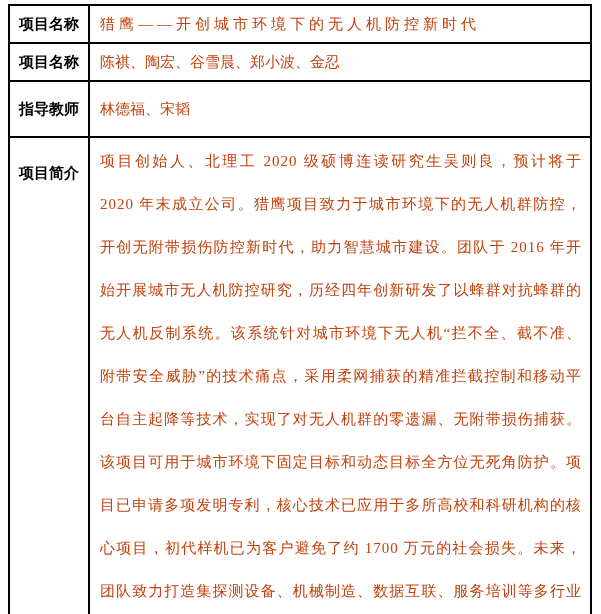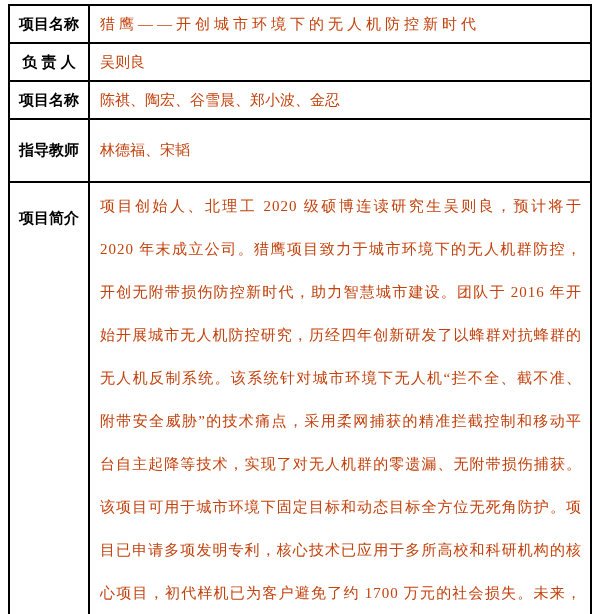--- a/index.html
+++ b/index.html
@@ -35,21 +35,21 @@
     white-space: nowrap;
   }
   .value-cell {
     vertical-align: middle;
     font-family: "Liberation Serif", serif;
     font-size: 15px;
     color: #c2410c;
     padding: 2px 8px 2px 10px;
   }
   tr.row-short td { height: 38px; }
-  tr.row-mid td { height: 63px; margin-top: 12px; }
+  tr.row-mid td { height: 56px; margin-top: 12px; }
   .title-value { letter-spacing: 4px; }
   tr.row-intro td { height: 430px; }
   tr.row-intro .label-cell {
     vertical-align: top;
     padding-top: 17px;
     line-height: 36px;
   }
   tr.row-intro .value-cell {
     vertical-align: top;
     line-height: 43px;
@@ -66,24 +66,20 @@
     <colgroup>
       <col class="label-col">
       <col>
     </colgroup>
     <tbody>
       <tr class="row-short">
         <td class="label-cell">项目名称</td>
         <td class="value-cell title-value">猎鹰——开创城市环境下的无人机防控新时代</td>
       </tr>
       <tr class="row-short">
-        <td class="label-cell">负 责 人</td>
-        <td class="value-cell">吴则良</td>
-      </tr>
-      <tr class="row-short">
         <td class="label-cell">项目名称</td>
         <td class="value-cell">陈祺、陶宏、谷雪晨、郑小波、金忍</td>
       </tr>
       <tr class="row-mid">
         <td class="label-cell">指导教师</td>
         <td class="value-cell">林德福、宋韬</td>
       </tr>
       <tr class="row-intro">
         <td class="label-cell">项目简介</td>
         <td class="value-cell">项目创始人、北理工 2020 级硕博连读研究生吴则良，预计将于 2020 年末成立公司。猎鹰项目致力于城市环境下的无人机群防控，开创无附带损伤防控新时代，助力智慧城市建设。团队于 2016 年开始开展城市无人机防控研究，历经四年创新研发了以蜂群对抗蜂群的无人机反制系统。该系统针对城市环境下无人机“拦不全、截不准、附带安全威胁”的技术痛点，采用柔网捕获的精准拦截控制和移动平台自主起降等技术，实现了对无人机群的零遗漏、无附带损伤捕获。该项目可用于城市环境下固定目标和动态目标全方位无死角防护。项目已申请多项发明专利，核心技术已应用于多所高校和科研机构的核心项目，初代样机已为客户避免了约 1700 万元的社会损失。未来，团队致力打造集探测设备、机械制造、数据互联、服务培训等多行业于一体的全产业链，带动多产业协调发展。</td>

